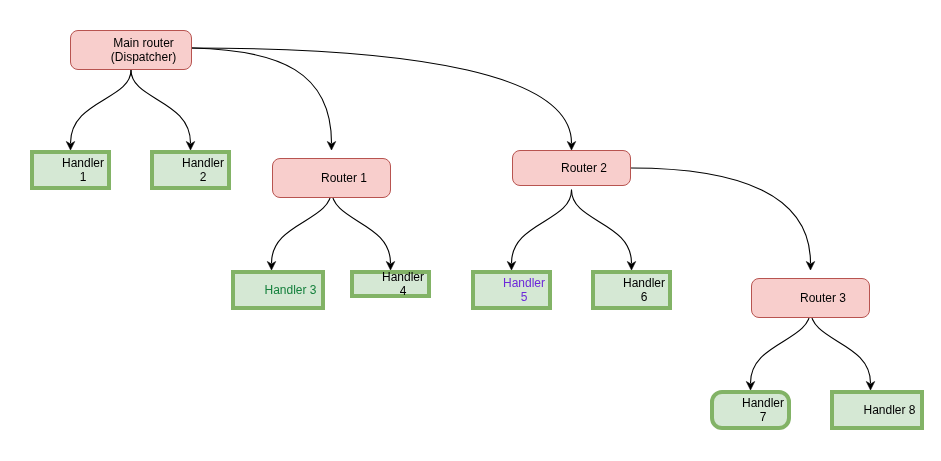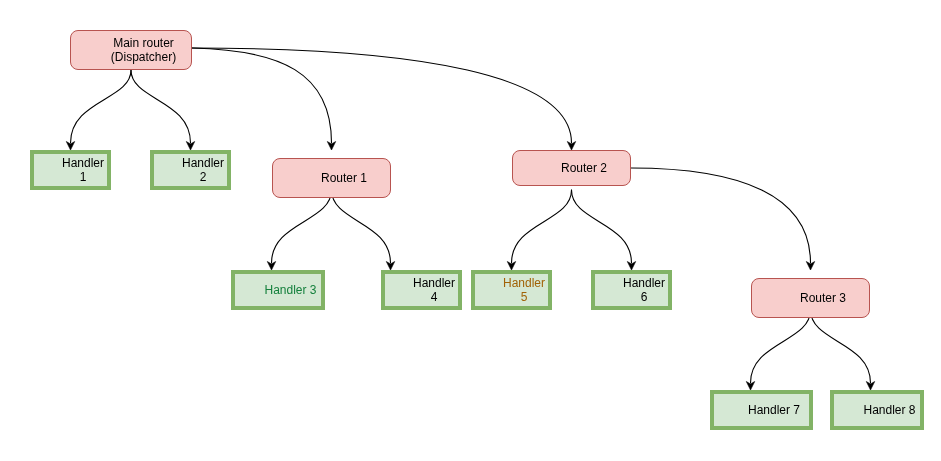--- a/index.html
+++ b/index.html
@@ -111,20 +111,20 @@
       </g>
     </svg>
   <div id="node-layer">
       <div class="node node-router" style="left: 70px; top: 30px; width: 122px; height: 40px; background: rgb(248, 206, 204); border-color: rgb(184, 84, 80); color: rgb(0, 0, 0);"><span>Main router
 (Dispatcher)</span></div>
       <div class="node node-handler" style="left: 30px; top: 150px; width: 81px; height: 40px; background: rgb(213, 232, 212); border-color: rgb(130, 179, 102); color: rgb(0, 0, 0);"><span>Handler 1</span></div>
       <div class="node node-handler" style="left: 150px; top: 150px; width: 81px; height: 40px; background: rgb(213, 232, 212); border-color: rgb(130, 179, 102); color: rgb(0, 0, 0);"><span>Handler 2</span></div>
       <div class="node node-router" style="left: 272px; top: 150px; width: 119px; height: 40px; background: rgb(248, 206, 204); border-color: rgb(184, 84, 80); color: rgb(0, 0, 0); margin-top: 8px;"><span>Router 1</span></div>
       <div class="node node-router" style="left: 512px; top: 150px; width: 119px; height: 36px; background: rgb(248, 206, 204); border-color: rgb(184, 84, 80); color: rgb(0, 0, 0);"><span>Router 2</span></div>
       <div class="node node-handler" style="left: 231px; top: 270px; width: 94px; height: 40px; background: rgb(213, 232, 212); border-color: rgb(130, 179, 102); color: #15803d;"><span>Handler 3</span></div>
-      <div class="node node-handler" style="left: 350px; top: 270px; width: 81px; height: 40px; background: rgb(213, 232, 212); border-color: rgb(130, 179, 102); color: rgb(0, 0, 0); margin-left: 31px;"><span>Handler 4</span></div>
-      <div class="node node-handler" style="left: 471px; top: 270px; width: 81px; height: 40px; background: rgb(213, 232, 212); border-color: rgb(130, 179, 102); color: #a16207;"><span>Handler 5</span></div>
+      <div class="node node-handler" style="left: 350px; top: 270px; width: 81px; height: 28px; background: rgb(213, 232, 212); border-color: rgb(130, 179, 102); color: rgb(0, 0, 0);"><span>Handler 4</span></div>
+      <div class="node node-handler" style="left: 471px; top: 270px; width: 81px; height: 40px; background: rgb(213, 232, 212); border-color: rgb(130, 179, 102); color: #6d28d9;"><span>Handler 5</span></div>
       <div class="node node-handler" style="left: 591px; top: 270px; width: 81px; height: 40px; background: rgb(213, 232, 212); border-color: rgb(130, 179, 102); color: rgb(0, 0, 0);"><span>Handler 6</span></div>
       <div class="node node-router" style="left: 751px; top: 278px; width: 119px; height: 40px; background: rgb(248, 206, 204); border-color: rgb(184, 84, 80); color: rgb(0, 0, 0);"><span>Router 3</span></div>
-      <div class="node node-handler" style="left: 710px; top: 390px; width: 103px; height: 40px; background: rgb(213, 232, 212); border-color: rgb(130, 179, 102); color: rgb(0, 0, 0);"><span>Handler 7</span></div>
+      <div class="node node-handler" style="left: 710px; top: 390px; width: 81px; height: 40px; background: rgb(213, 232, 212); border-color: rgb(130, 179, 102); color: rgb(0, 0, 0); border-radius: 12px;"><span>Handler 7</span></div>
       <div class="node node-handler" style="left: 830px; top: 390px; width: 94px; height: 40px; background: rgb(213, 232, 212); border-color: rgb(130, 179, 102); color: rgb(0, 0, 0);"><span>Handler 8</span></div>
     </div>
 </div>
 
 </body></html>

